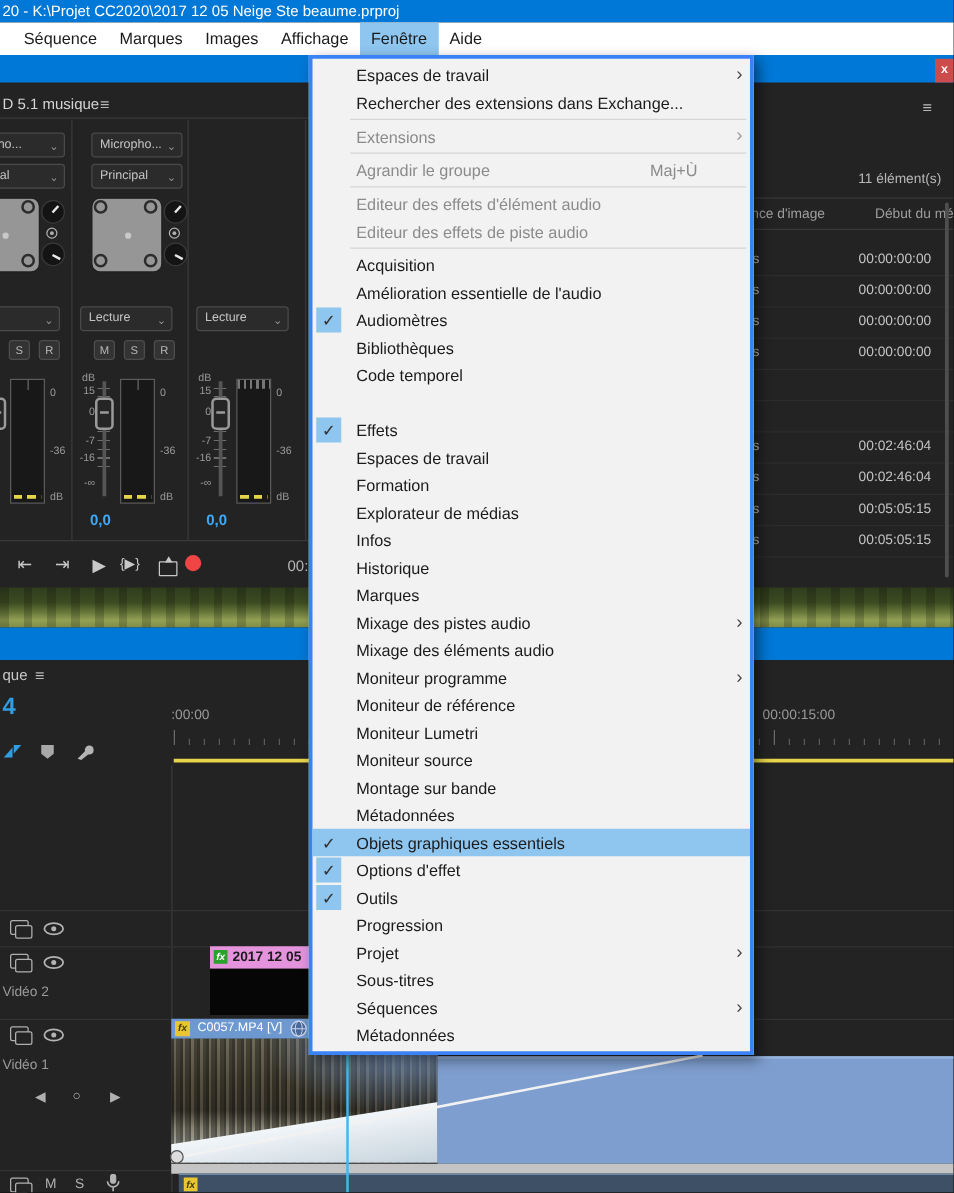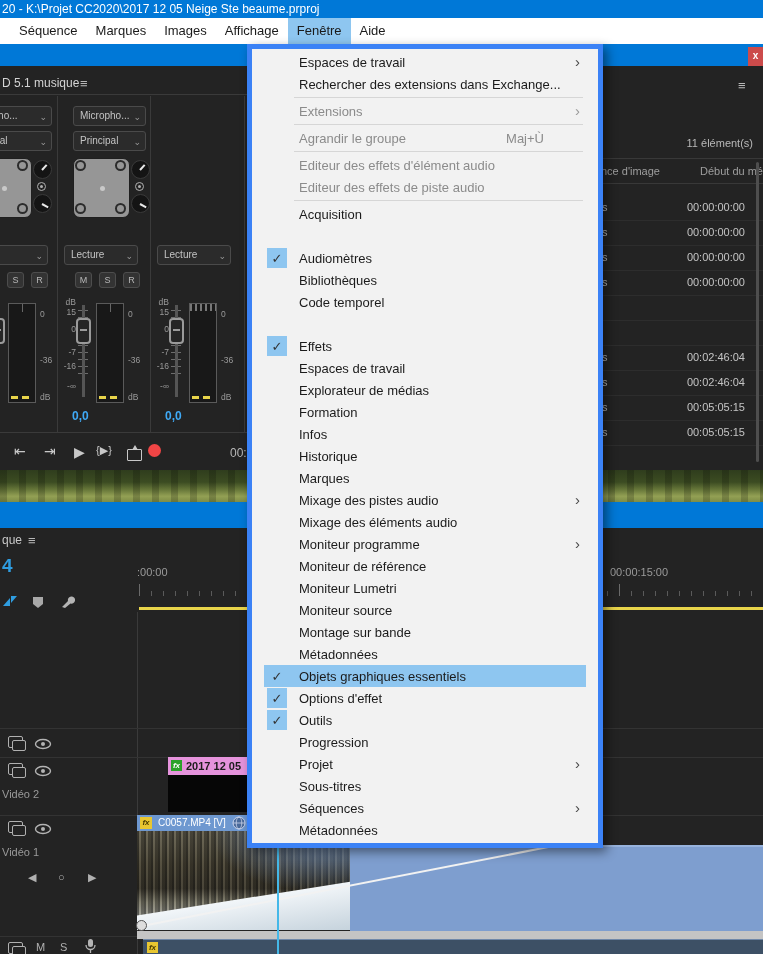--- a/index.html
+++ b/index.html
@@ -12,22 +12,22 @@
             font-size:12px;line-height:18px;white-space:nowrap;overflow:hidden;padding-left:2px;}
   #menubar{left:0;top:18px;width:763px;height:26px;background:#ffffff;display:flex;
            align-items:stretch;padding-left:10px;}
   .mb-item{font-size:13px;color:#1a1a1a;line-height:26px;padding:0 9px;white-space:nowrap;}
   .mb-item.active{background:#8ec6f0;}
   #blueband{left:0;top:44px;width:763px;height:22px;background:#0078d7;}
   #win-close{left:748px;top:47px;width:15px;height:19px;background:#cc4b4b;color:#fff;
              font-size:10px;text-align:center;line-height:18px;font-weight:bold;}
 
   
-  #window-menu{left:247px;top:44px;width:356px;background:#f2f2f2;border:5px solid #3b82f6;
-               padding:2px 12px;z-index:50;box-shadow:4px 4px 10px rgba(0,0,0,.45);box-sizing:border-box;}
+  #window-menu{left:247px;top:44px;width:356px;background:#f2f2f2;border:3px solid #3b82f6;
+               padding:2px 0;z-index:50;box-shadow:4px 4px 10px rgba(0,0,0,.45);box-sizing:border-box;}
   .mrow{height:22px;display:flex;align-items:center;font-size:13px;color:#1b1b1b;}
   .mrow.hl{background:#8ec6f0;}
   .mcheck{flex:0 0 20px;width:20px;height:20px;margin-left:3px;display:flex;align-items:center;
           justify-content:center;font-size:13px;color:#333;}
   .mcheck.on{background:#8ec6f0;}
   .mrow.hl .mcheck.on{background:transparent;}
   .mlabel{margin-left:12px;flex:1;white-space:nowrap;}
   .mshort{margin-right:20px;white-space:nowrap;}
   .marrow{width:16px;margin-right:6px;font-size:15px;color:#4a4a4a;text-align:right;line-height:20px;}
   .mrow.dis{color:#8b8b8b;}
@@ -528,20 +528,21 @@
       </div>
       <div class="msep"></div>
       <div class="mrow">
         <span class="mcheck"></span>
         <span class="mlabel">Acquisition</span>
         <span class="mshort"></span>
         <span class="marrow"></span>
       </div>
       <div class="mrow">
         <span class="mcheck"></span>
+        <span class="mlabel">Amélioration essentielle de l'audio</span>
         <span class="mshort"></span>
         <span class="marrow"></span>
       </div>
       <div class="mrow">
         <span class="mcheck on">✓</span>
         <span class="mlabel">Audiomètres</span>
         <span class="mshort"></span>
         <span class="marrow"></span>
       </div>
       <div class="mrow">
@@ -568,27 +569,27 @@
         <span class="marrow"></span>
       </div>
       <div class="mrow">
         <span class="mcheck"></span>
         <span class="mlabel">Espaces de travail</span>
         <span class="mshort"></span>
         <span class="marrow"></span>
       </div>
       <div class="mrow">
         <span class="mcheck"></span>
+        <span class="mlabel">Formation</span>
+        <span class="mshort"></span>
+        <span class="marrow"></span>
+      </div>
+      <div class="mrow">
+        <span class="mcheck"></span>
         <span class="mlabel">Explorateur de médias</span>
-        <span class="mshort"></span>
-        <span class="marrow"></span>
-      </div>
-      <div class="mrow">
-        <span class="mcheck"></span>
-        <span class="mlabel">Formation</span>
         <span class="mshort"></span>
         <span class="marrow"></span>
       </div>
       <div class="mrow">
         <span class="mcheck"></span>
         <span class="mlabel">Infos</span>
         <span class="mshort"></span>
         <span class="marrow"></span>
       </div>
       <div class="mrow">

